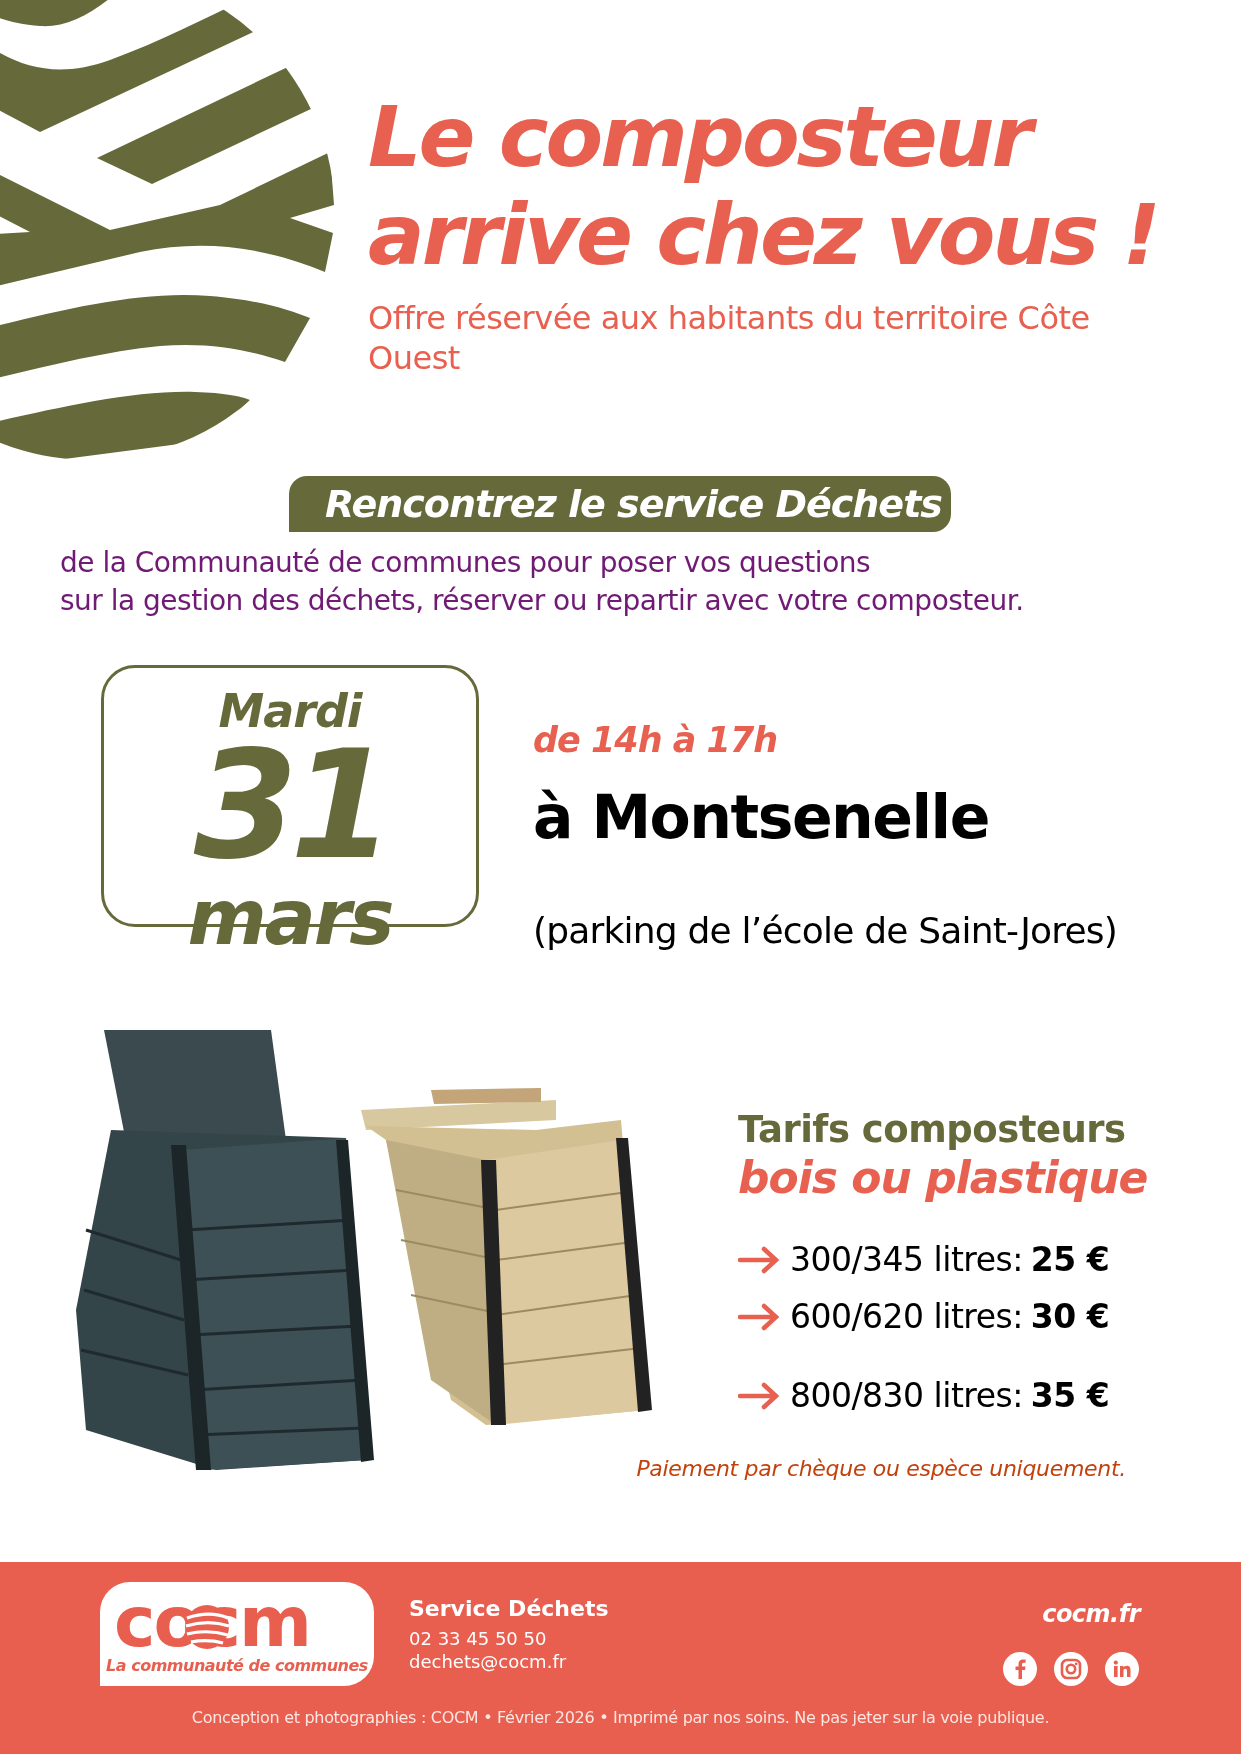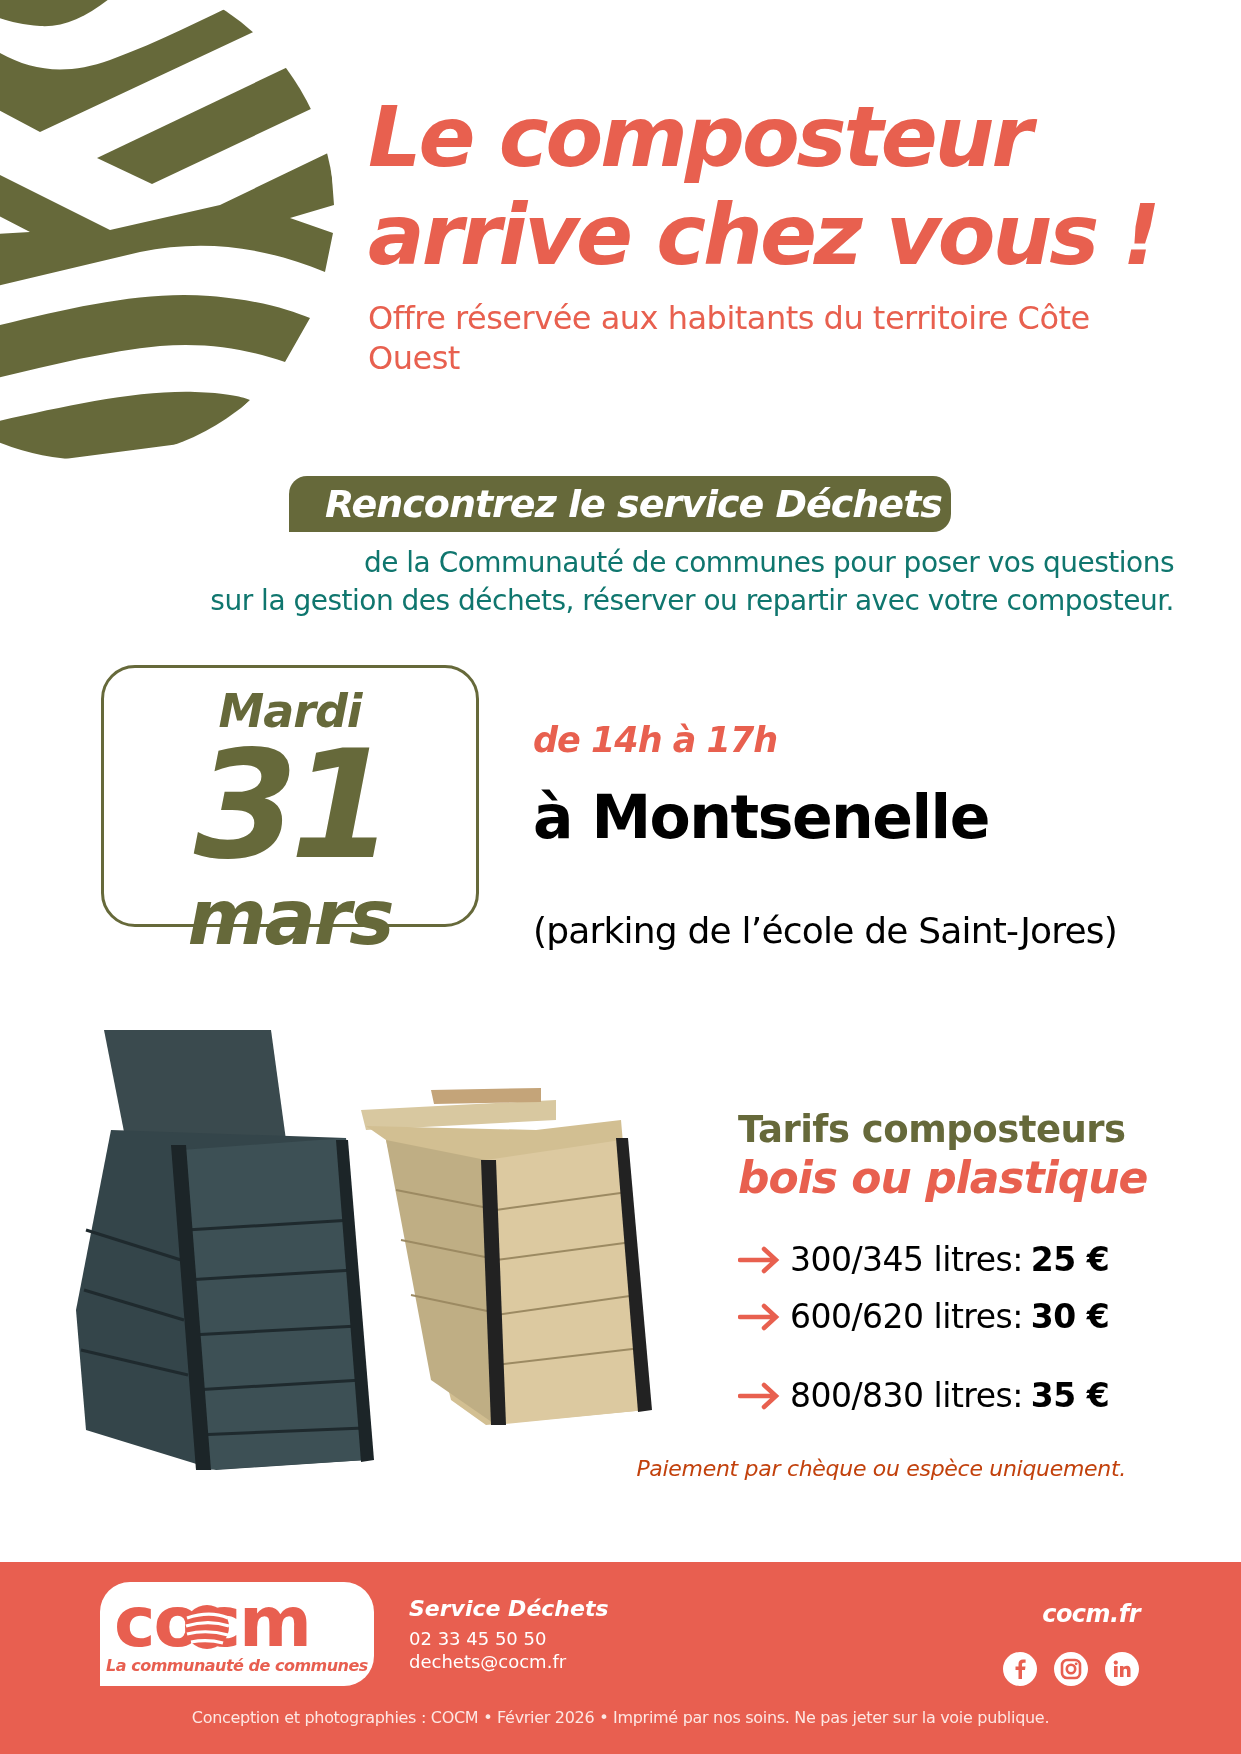--- a/index.html
+++ b/index.html
@@ -18,22 +18,22 @@
     font-size:84px; line-height:98px; letter-spacing:-3px; color:#e8604f; }
   #subline { left:368px; top:298px; width:820px;
     font-family:"DejaVu Sans", sans-serif; font-size:32px; line-height:40px;
     color:#e8604f; letter-spacing:-0.5px; }
 
   
   #pill { left:289px; top:476px; width:662px; height:56px; background:#66693a;
     border-radius:18px 18px 18px 0; display:flex; align-items:center; justify-content:center; }
   #pill span { color:#fff; font-family:"DejaVu Sans", sans-serif; font-weight:bold; font-style:italic;
     font-size:38px; letter-spacing:-1px;margin-left:27px; }
-  #intro { left:53px; top:544px; width:1121px; text-align:right;
-    font-family:"DejaVu Sans", sans-serif; font-size:28px; line-height:38px; color:#0f766e; letter-spacing:-0.5px; }
+  #intro { left:60px; top:544px; width:1121px; text-align:left;
+    font-family:"DejaVu Sans", sans-serif; font-size:28px; line-height:38px; color:#701a75; letter-spacing:-0.5px; }
 
   
   #datebox { left:101px; top:665px; width:378px; height:262px; border:3px solid #66693a;
     border-radius:34px; box-sizing:border-box; text-align:center; color:#66693a;
     font-family:"DejaVu Sans", sans-serif; font-weight:bold; font-style:italic; }
   #day { position:absolute; left:0; right:0; top:16px; font-size:46px; letter-spacing:-1px; }
   #num { position:absolute; left:0; right:0; top:62px; font-size:150px; line-height:150px; letter-spacing:-8px; }
   #month { position:absolute; left:0; right:0; top:210px; font-size:76px; line-height:80px; letter-spacing:-2px; }
 
   
@@ -60,21 +60,21 @@
     font-style:italic; font-size:22px; color:#c2410c; letter-spacing:-0.3px; }
 
   
   #footer { left:0; top:1562px; width:1241px; height:192px; background:#e85f50; }
   #logo-box { left:100px; top:1582px; width:274px; height:104px; background:#fff; border-radius:30px 30px 30px 0; }
   #logo-word { position:absolute; left:14px; top:2px; font-family:"DejaVu Sans", sans-serif; font-weight:bold;
     font-size:70px; color:#e85f50; letter-spacing:-2px; line-height:76px; }
   #logo-globe { position:absolute; left:84px; top:22px; }
   #logo-tag { position:absolute; left:0; right:0; top:74px; text-align:center; font-family:"DejaVu Sans", sans-serif;
     font-weight:bold; font-style:italic; font-size:16px; color:#e85f50; letter-spacing:-0.5px; }
-  #service-name { left:409px; top:1596px; font-family:"DejaVu Sans", sans-serif; font-weight:bold; font-style:italic;
+  #service-name { left:409px; top:1596px; font-family:"DejaVu Sans", sans-serif; font-weight:bold; 
     font-size:22px; color:#fff; }
   #service-phone { left:409px; top:1628px; font-family:"DejaVu Sans", sans-serif; font-size:18px; color:#fff; }
   #service-mail { left:409px; top:1651px; font-family:"DejaVu Sans", sans-serif; font-size:18px; color:#fff; }
   #website { left:960px; top:1600px; width:180px; text-align:right; font-family:"DejaVu Sans", sans-serif;
     font-weight:bold; font-style:italic; font-size:24px; color:#fff; letter-spacing:-0.5px; }
   .social { position:absolute; top:1652px; width:34px; height:34px; border-radius:50%; background:#fff;
     display:flex; align-items:center; justify-content:center; }
   #credits { left:0; top:1708px; width:1241px; text-align:center; font-family:"DejaVu Sans", sans-serif;
     font-size:16px; color:#fde7e3; letter-spacing:-0.3px; }
 </style>

